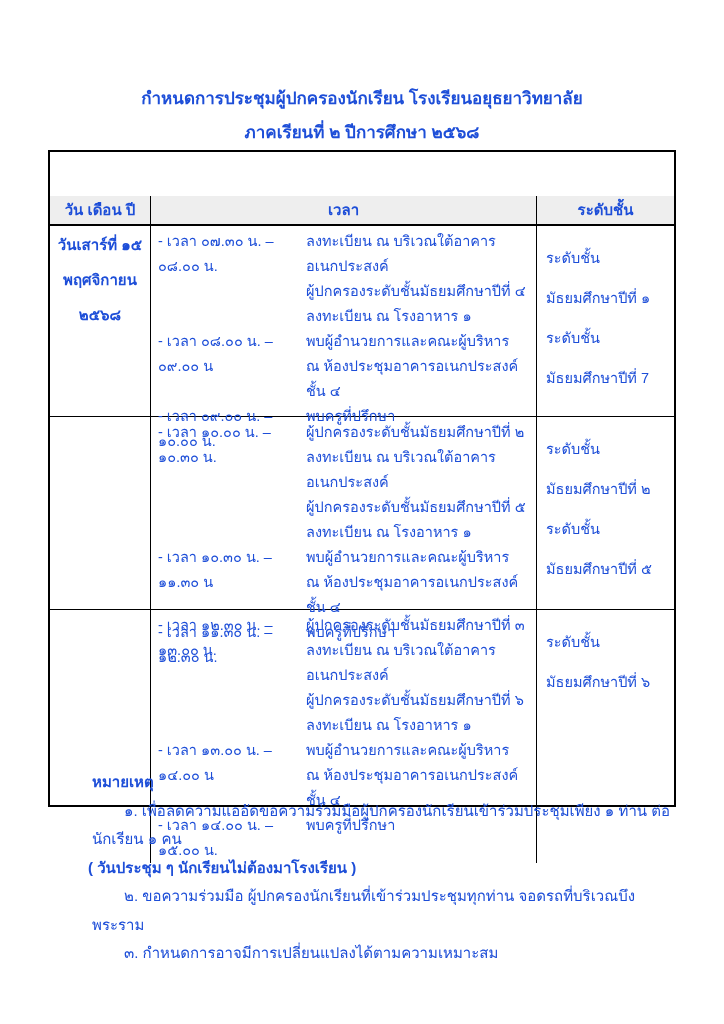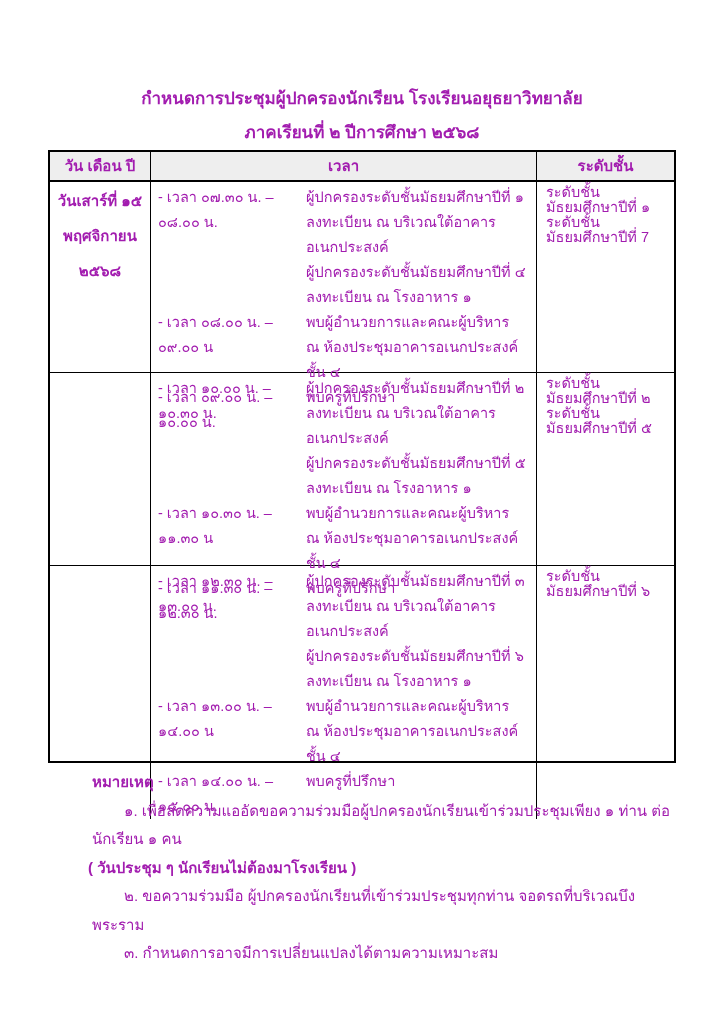--- a/index.html
+++ b/index.html
@@ -2,21 +2,21 @@
 <html><head>
 <meta charset="utf-8">
 <style>
   html, body { margin: 0; padding: 0; background: #888; }
   .page {
     position: relative;
     width: 724px; height: 1024px;
     margin: 0 auto;
     background: #ffffff;
     font-family: "Liberation Sans", "DejaVu Sans", sans-serif;
-    color: #a21caf;
+    color: #1d4ed8;
     overflow: hidden;
   }
   .title-block {
     position: absolute; top: 82px; left: 0; width: 724px;
     text-align: center; font-weight: bold;
     font-size: 17px; line-height: 34px;
   }
   .schedule-table {
     position: absolute; top: 150px; left: 48px; width: 628px;
     border: 2px solid #000;
@@ -24,35 +24,35 @@
     font-size: 14.5px;
   }
   .thead, .trow {
     display: grid;
     grid-template-columns: 100px 1fr 138px;
   }
   .thead {
     height: 28px;
     background: #eeeeee;
     border-bottom: 2px solid #000;
-    font-weight: bold; font-size: 15px;
+    font-weight: bold; font-size: 15px; margin-top: 44px;
   }
   .thead .hcell {
     display: flex; align-items: center; justify-content: center;
   }
   .trow { border-bottom: 1.5px solid #000; }
   .trow:last-child { border-bottom: none; }
   .c2, .c3 { border-left: 1.5px solid #000; }
   .cell { box-sizing: border-box; }
   .date-cell { text-align: center; font-weight: bold; font-size: 15px; line-height: 35px; padding-top: 1px; }
   .time-cell { padding-top: 3px; }
   .slot { display: flex; align-items: flex-start; line-height: 25px; }
   .slot-time { width: 155px; padding-left: 7px; box-sizing: border-box; flex: none; }
   .slot-desc { flex: 1; padding-right: 4px; }
-  .level-cell { padding: 3px 2px 0 9px; line-height: 15px; }
+  .level-cell { padding: 12px 2px 0 9px; line-height: 40px; }
   .notes {
     position: absolute; top: 768px; left: 92px; width: 590px;
     font-size: 15px; line-height: 28.5px;
   }
   .note-heading { font-weight: bold; }
   .note-indent { text-indent: 32px; }
   .note-bold { font-weight: bold; margin-left: -4px; }
 </style>
 </head>
 <body>
@@ -74,21 +74,20 @@
         <div class="trow" style="height: 190px;">
           <div class="cell date-cell c1">
             <div class="date-line">วันเสาร์ที่ ๑๕</div>
             <div class="date-line">พฤศจิกายน</div>
             <div class="date-line">๒๕๖๘</div>
           </div>
           <div class="cell time-cell c2">
             <div class="slot">
               <div class="slot-time">- เวลา ๐๗.๓๐ น. – ๐๘.๐๐ น.</div>
               <div class="slot-desc">
-                <div class="desc-line">ผู้ปกครองระดับชั้นมัธยมศึกษาปีที่ ๑</div>
                 <div class="desc-line">ลงทะเบียน ณ บริเวณใต้อาคาร</div>
                 <div class="desc-line">อเนกประสงค์</div>
                 <div class="desc-line">ผู้ปกครองระดับชั้นมัธยมศึกษาปีที่ ๔</div>
                 <div class="desc-line">ลงทะเบียน ณ โรงอาหาร ๑</div>
               </div>
             </div>
             <div class="slot">
               <div class="slot-time">- เวลา ๐๘.๐๐ น. – ๐๙.๐๐ น</div>
               <div class="slot-desc">
                 <div class="desc-line">พบผู้อำนวยการและคณะผู้บริหาร</div>

